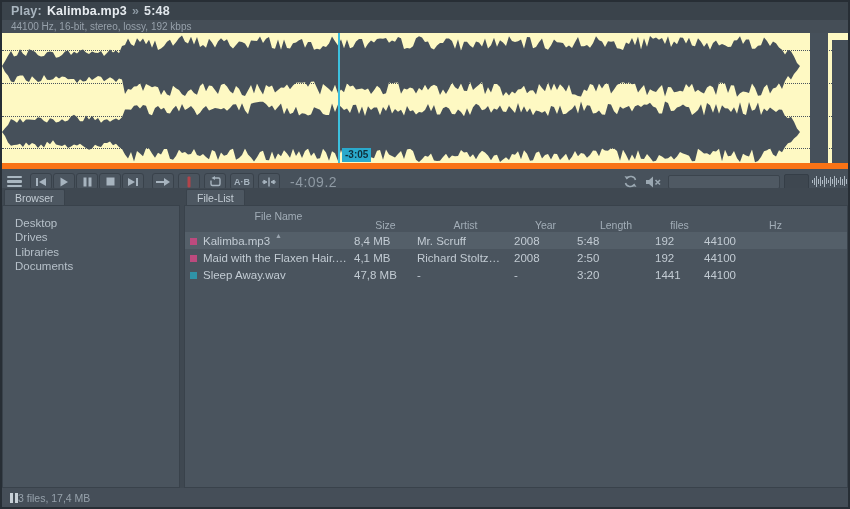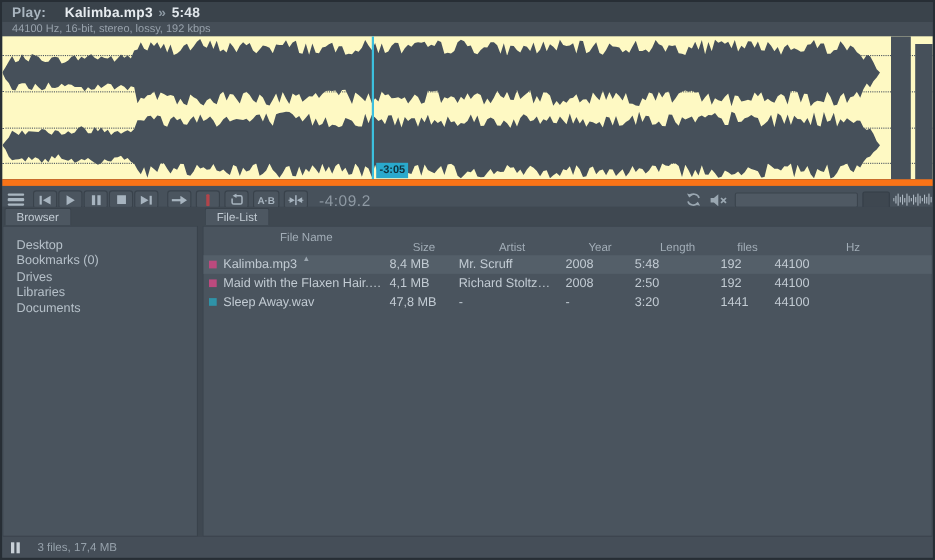--- a/index.html
+++ b/index.html
@@ -8,21 +8,21 @@
   .window{
     position:relative; width:850px; height:509px; overflow:hidden;
     background:#404a53; border:2px solid #272e35;
   }
   
   .titlebar{
     position:absolute; left:0; right:0; top:0; height:18px;
     background:#3a434b; display:flex; align-items:center; padding-left:9px;
     font-size:12.5px; font-weight:bold; letter-spacing:.2px;
   }
-  .titlebar .t-prefix{ color:#a9b5bf; margin-right:17px; }
+  .titlebar .t-prefix{ color:#a9b5bf; margin-right:5px; }
   .titlebar .t-file{ color:#e6ebef; }
   .titlebar .t-sep{ color:#8b97a1; margin:0 5px; font-weight:bold; }
   .titlebar .t-dur{ color:#dfe5ea; }
   .infobar{
     position:absolute; left:0; right:0; top:18px; height:13px;
     background:#454e57; display:flex; align-items:center; padding-left:9px;
     font-size:10px; color:#97a1ab;
   }
   
   .waveview{
@@ -87,21 +87,21 @@
   }
   .fl-header .hcell{ display:flex; align-items:center; gap:10px;flex-direction:column; }
   .sort-arrow{ font-size:7px; color:#9aa5af; }
   .fl-row{ height:17px; font-size:11.5px; color:#c2cbd3; cursor:default; }
   .fl-row.selected{ background:#545f69; }
   .fl-row .cell{ overflow:hidden; white-space:nowrap; text-overflow:ellipsis; padding-right:6px; }
   .file-icon{ width:7px; height:7px; margin-left:5px; }
   
   .statusbar{
     position:absolute; left:0; right:0; bottom:0; height:19px;
-    background:#454e58; display:flex; align-items:center; padding-left:8px; gap:16px;
+    background:#454e58; display:flex; align-items:center; padding-left:8px; gap:0;
   }
   .statusbar .txt{ font-size:10.5px; color:#96a1ab; }
   .files-icon{ display:flex; gap:2px; }
   .files-icon i{ display:block; width:3px; height:10px; background:#c8d0d7; }
 </style>
 </head>
 <body>
 
 <div class="window">
 
@@ -275,21 +275,20 @@
 
   <div class="mainarea">
 
     <div class="panel panel-left">
       <div class="tab" style="left:2px">
         <span>Browser</span>
       </div>
       <div class="panel-body">
         <ul class="browser-list">
           <li>Desktop</li>
-          <li>Bookmarks (0)</li>
           <li>Drives</li>
           <li>Libraries</li>
           <li>Documents</li>
         </ul>
       </div>
     </div>
 
     <div class="panel panel-right">
       <div class="tab" style="left:2px">
         <span>File-List</span>

